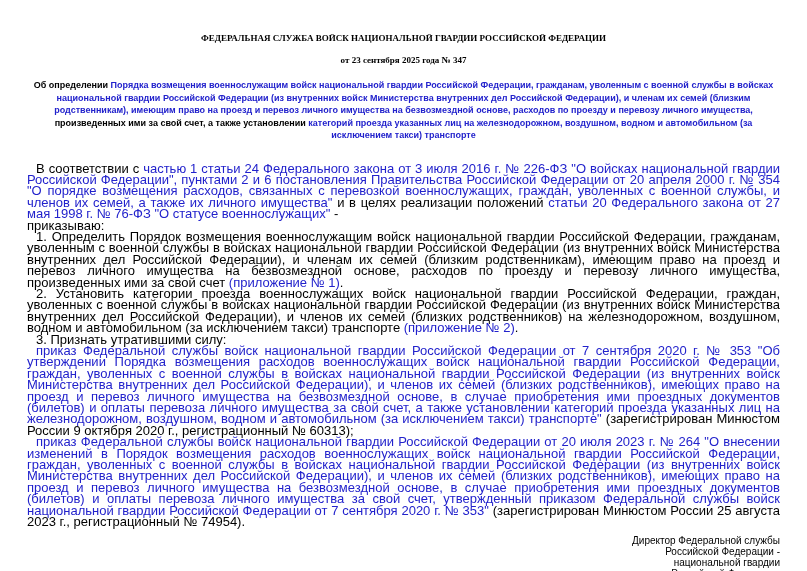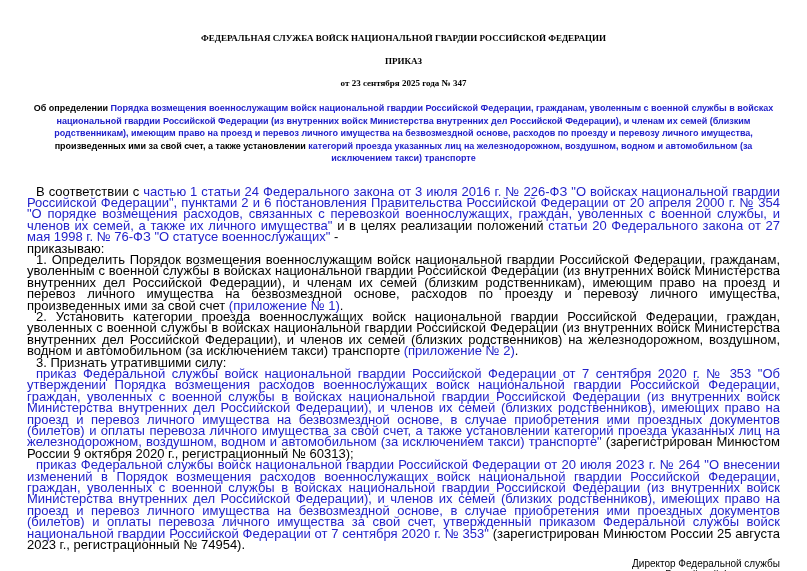--- a/index.html
+++ b/index.html
@@ -27,21 +27,20 @@
   .registration{
     margin:13px 0 0 39px;font-size:7.5px;line-height:11.5px;text-align:left;
   }
 </style>
 </head>
 <body>
 
 <div class="page">
   <div class="doc-header">
     <div class="org">ФЕДЕРАЛЬНАЯ СЛУЖБА ВОЙСК НАЦИОНАЛЬНОЙ ГВАРДИИ РОССИЙСКОЙ ФЕДЕРАЦИИ</div>
-    <div class="type">ПРИКАЗ</div>
     <div class="date">от 23 сентября 2025 года № 347</div>
   </div>
 
   <div class="doc-title" id="doc-title"><span>Об определении </span><span class="lnk">Порядка возмещения военнослужащим войск национальной гвардии Российской Федерации, гражданам, уволенным с военной службы в войсках национальной гвардии Российской Федерации (из внутренних войск Министерства внутренних дел Российской Федерации), и членам их семей (близким родственникам), имеющим право на проезд и перевоз личного имущества на безвозмездной основе, расходов по проезду и перевозу личного имущества, </span><span>произведенных ими за свой счет, а также установлении </span><span class="lnk">категорий проезда указанных лиц на железнодорожном, воздушном, водном и автомобильном (за исключением такси) транспорте</span></div>
 
   <div class="doc-body" id="doc-body">
       <p class="ind"><span>В соответствии с </span><span class="lnk">частью 1 статьи 24 Федерального закона от 3 июля 2016 г. № 226-ФЗ "О войсках национальной гвардии Российской Федерации", пунктами 2 и 6 постановления Правительства Российской Федерации от 20 апреля 2000 г. № 354 "О порядке возмещения расходов, связанных с перевозкой военнослужащих, граждан, уволенных с военной службы, и членов их семей, а также их личного имущества"</span><span> и в целях реализации положений </span><span class="lnk">статьи 20 Федерального закона от 27 мая 1998 г. № 76-ФЗ "О статусе военнослужащих"</span><span> -</span></p>
       <p class=""><span>приказываю:</span></p>
       <p class="ind"><span>1. Определить Порядок возмещения военнослужащим войск национальной гвардии Российской Федерации, гражданам, уволенным с военной службы в войсках национальной гвардии Российской Федерации (из внутренних войск Министерства внутренних дел Российской Федерации), и членам их семей (близким родственникам), имеющим право на проезд и перевоз личного имущества на безвозмездной основе, расходов по проезду и перевозу личного имущества, произведенных ими за свой счет </span><span class="lnk">(приложение № 1)</span><span>.</span></p>
       <p class="ind"><span>2. Установить категории проезда военнослужащих войск национальной гвардии Российской Федерации, граждан, уволенных с военной службы в войсках национальной гвардии Российской Федерации (из внутренних войск Министерства внутренних дел Российской Федерации), и членов их семей (близких родственников) на железнодорожном, воздушном, водном и автомобильном (за исключением такси) транспорте </span><span class="lnk">(приложение № 2)</span><span>.</span></p>

